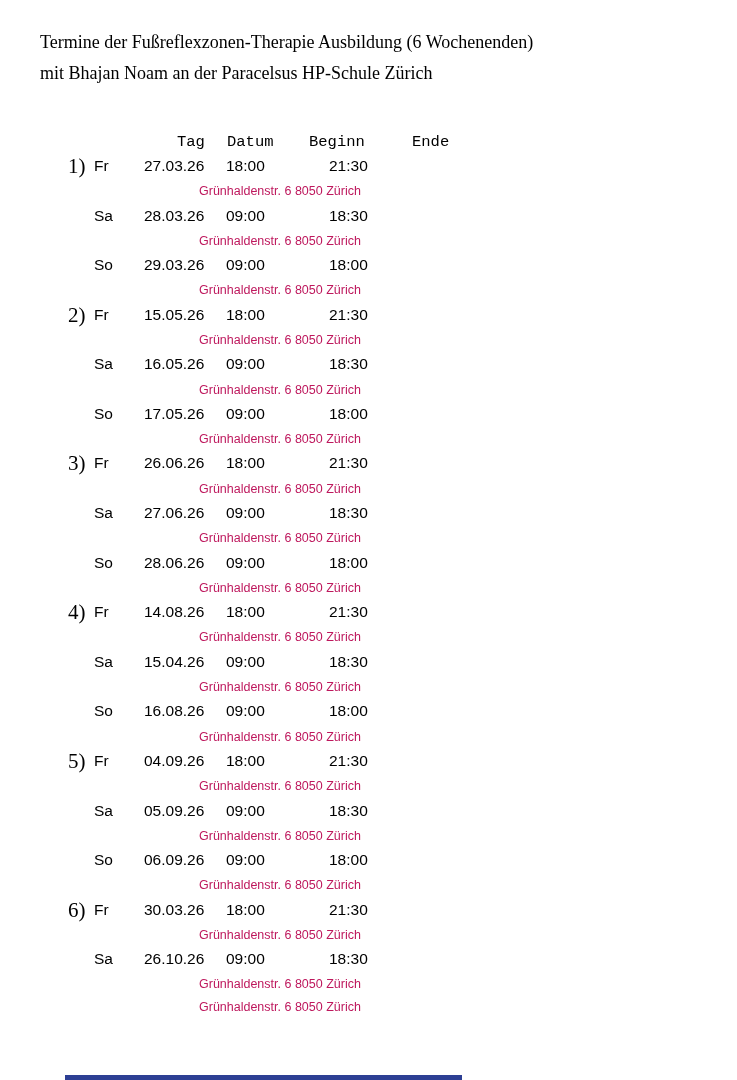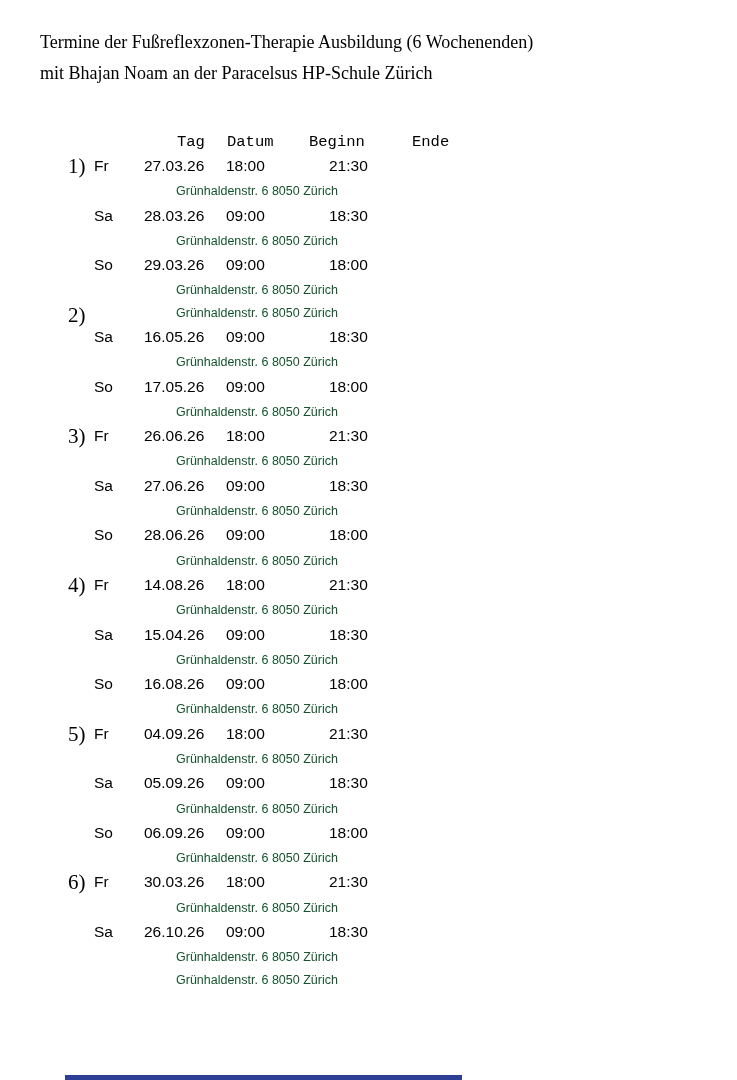--- a/index.html
+++ b/index.html
@@ -56,22 +56,23 @@
   }
   .day-row {
     height: 27.2px;
     padding-left: 94px;
     white-space: nowrap;
   }
   .addr-row {
     height: 22.4px;
     padding-left: 176px;
     font-size: 12.5px;
-    color: #14532d;
+    color: #be185d;
     white-space: nowrap;
+    margin-left: 23px;
   }
   .footer-bar {
     position: absolute;
     left: 65px;
     bottom: 0;
     width: 397px;
     height: 5px;
   }
 </style>
 </head>
@@ -91,20 +92,21 @@
         <div class="group-number">1)</div>
         <div class="day-row"><span class="c-tag">Fr</span><span class="c-datum">27.03.26</span><span class="c-beginn">18:00</span><span class="c-ende">21:30</span></div>
         <div class="addr-row">Grünhaldenstr. 6 8050 Zürich</div>
         <div class="day-row"><span class="c-tag">Sa</span><span class="c-datum">28.03.26</span><span class="c-beginn">09:00</span><span class="c-ende">18:30</span></div>
         <div class="addr-row">Grünhaldenstr. 6 8050 Zürich</div>
         <div class="day-row"><span class="c-tag">So</span><span class="c-datum">29.03.26</span><span class="c-beginn">09:00</span><span class="c-ende">18:00</span></div>
         <div class="addr-row">Grünhaldenstr. 6 8050 Zürich</div>
       </div>
       <div class="group">
         <div class="group-number">2)</div>
+        <div class="day-row"><span class="c-tag">Fr</span><span class="c-datum">15.05.26</span><span class="c-beginn">18:00</span><span class="c-ende">21:30</span></div>
         <div class="addr-row">Grünhaldenstr. 6 8050 Zürich</div>
         <div class="day-row"><span class="c-tag">Sa</span><span class="c-datum">16.05.26</span><span class="c-beginn">09:00</span><span class="c-ende">18:30</span></div>
         <div class="addr-row">Grünhaldenstr. 6 8050 Zürich</div>
         <div class="day-row"><span class="c-tag">So</span><span class="c-datum">17.05.26</span><span class="c-beginn">09:00</span><span class="c-ende">18:00</span></div>
         <div class="addr-row">Grünhaldenstr. 6 8050 Zürich</div>
       </div>
       <div class="group">
         <div class="group-number">3)</div>
         <div class="day-row"><span class="c-tag">Fr</span><span class="c-datum">26.06.26</span><span class="c-beginn">18:00</span><span class="c-ende">21:30</span></div>
         <div class="addr-row">Grünhaldenstr. 6 8050 Zürich</div>

